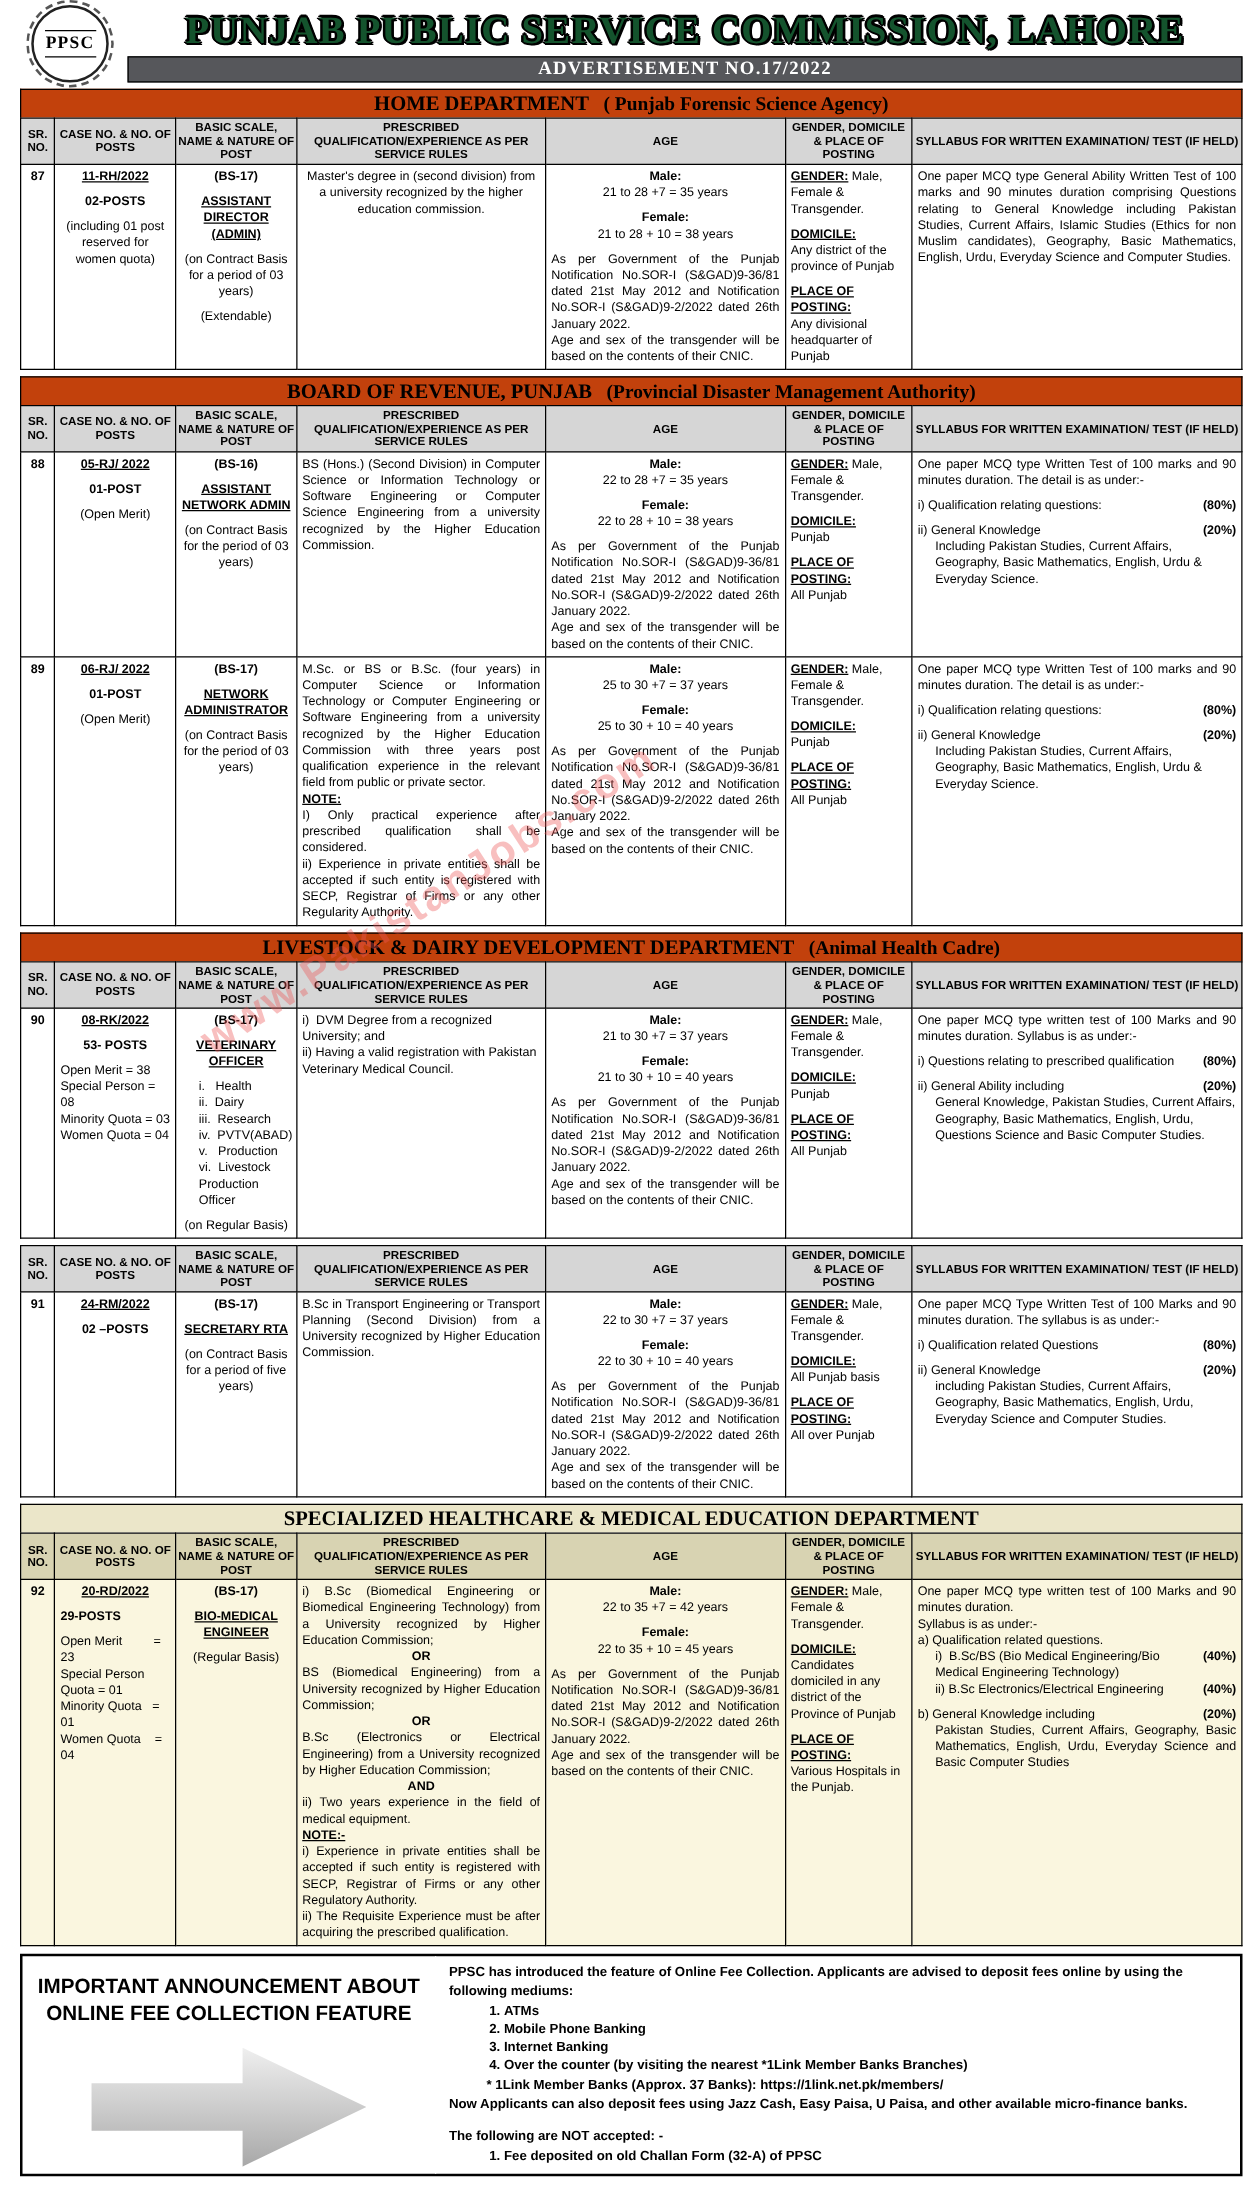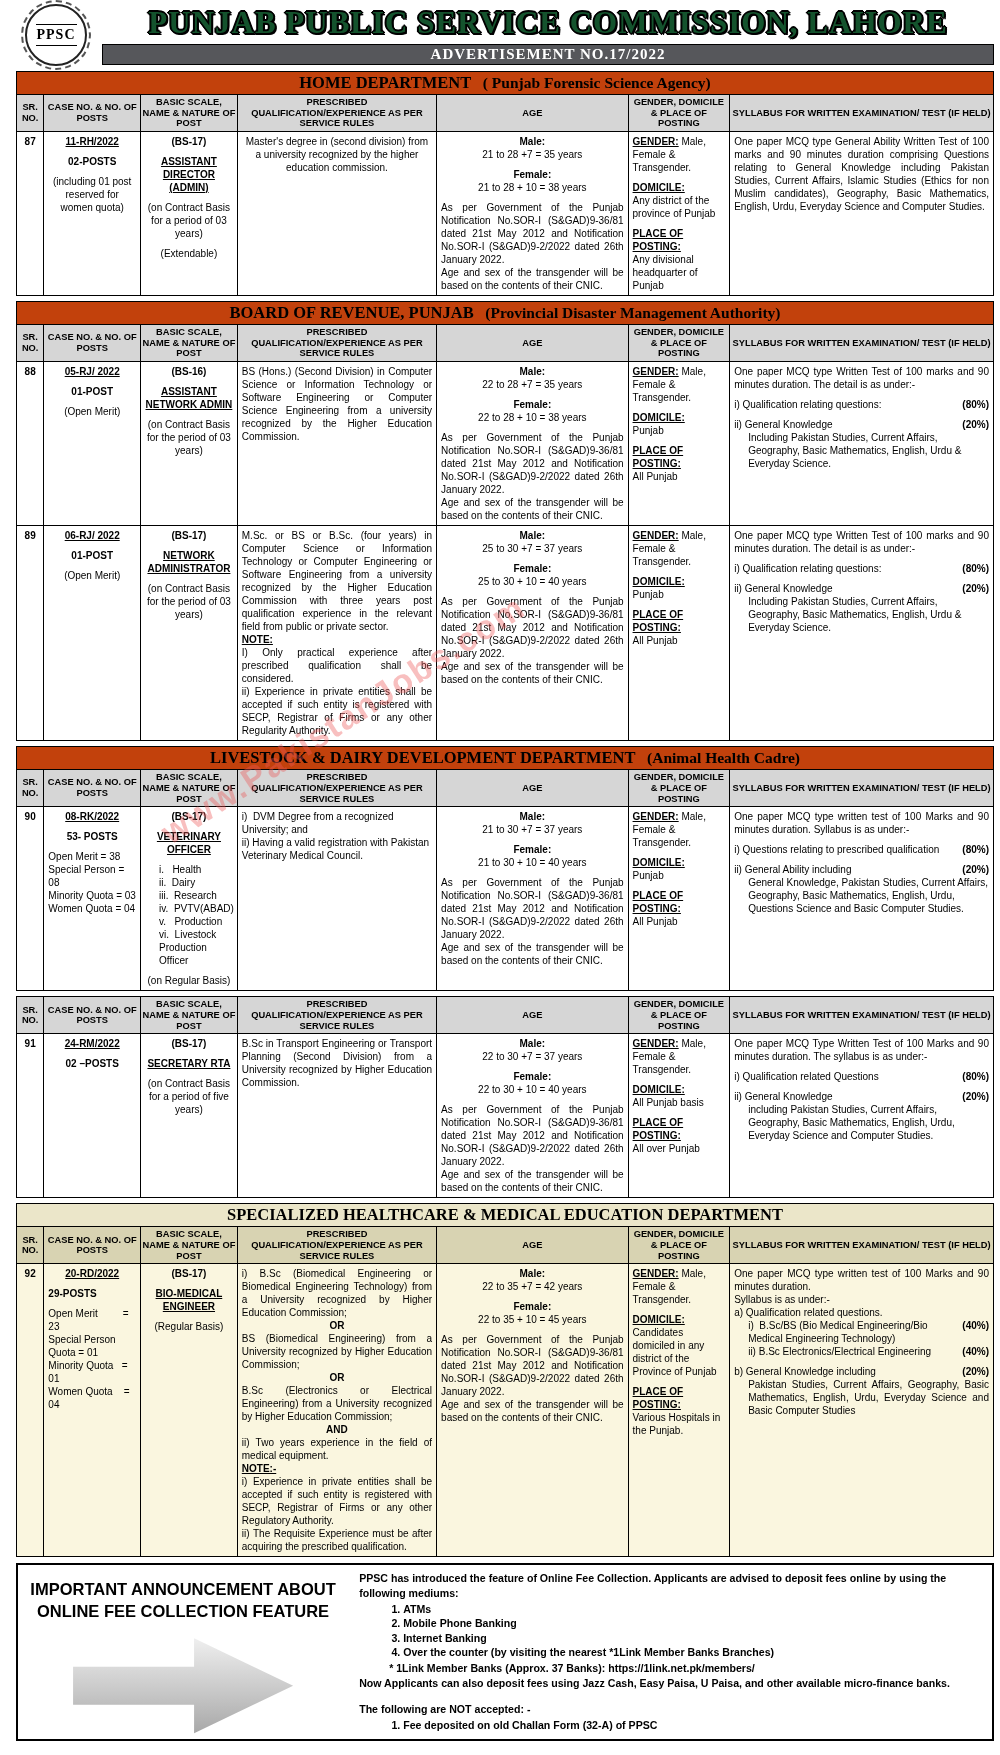--- a/index.html
+++ b/index.html
@@ -1,21 +1,21 @@
 <!DOCTYPE html>
 <html><head>
 <meta charset="utf-8">
 <style>
   *{box-sizing:border-box;margin:0;padding:0}
   html,body{background:#fff}
   body{width:1000px;font-family:"Liberation Sans",sans-serif;color:#000}
   .page{position:relative;width:1000px;padding:4px 6px 6px 16px;background:#fff;overflow:hidden}
 
   
-  .masthead{display:flex;gap:6px;align-items:center}
+  .masthead{display:flex;gap:6px;align-items:flex-end}
   .logo{width:80px;display:flex;align-items:center;justify-content:center}
   .logo-outer{width:62px;height:62px;border-radius:50%;border:2px solid #222;outline:2px dashed #555;outline-offset:2px;
     display:flex;align-items:center;justify-content:center;background:#fff}
   .logo-text{font-family:"Liberation Serif",serif;font-weight:bold;font-size:14px;letter-spacing:1px;border-top:1px solid #000;border-bottom:1px solid #000;padding:2px 1px}
   .mast-right{flex:1;display:flex;flex-direction:column}
   .mast-title{font-family:Liberation Serif, serif;font-weight:bold;font-size:31px;letter-spacing:1px;text-align:center;line-height:1.15;color:#14532d;
     text-shadow:-1px -1px 0 #000,1px -1px 0 #000,-1px 1px 0 #000,1px 1px 0 #000,2px 2px 0 #000,-2px 0 0 #000,2px 0 0 #000,0 2px 0 #000,0 -2px 0 #000}
   .ad-bar{margin-top:3px;background:#56575b;color:#fff;font-family:"Liberation Serif",serif;font-weight:bold;font-size:15px;letter-spacing:1px;text-align:center;padding:1px 0;border:1px solid #000}
 
   

